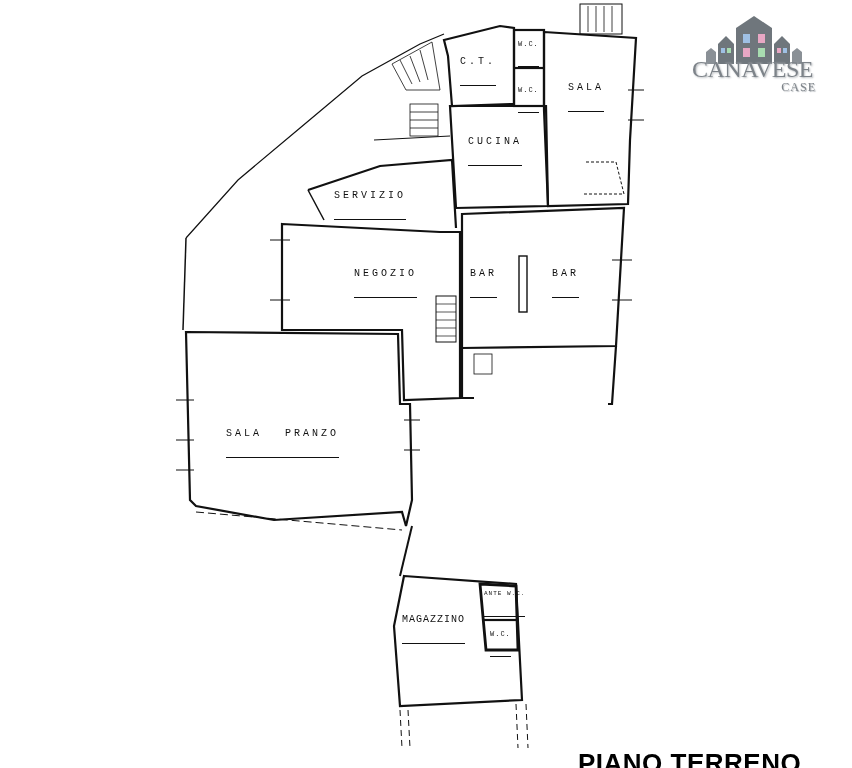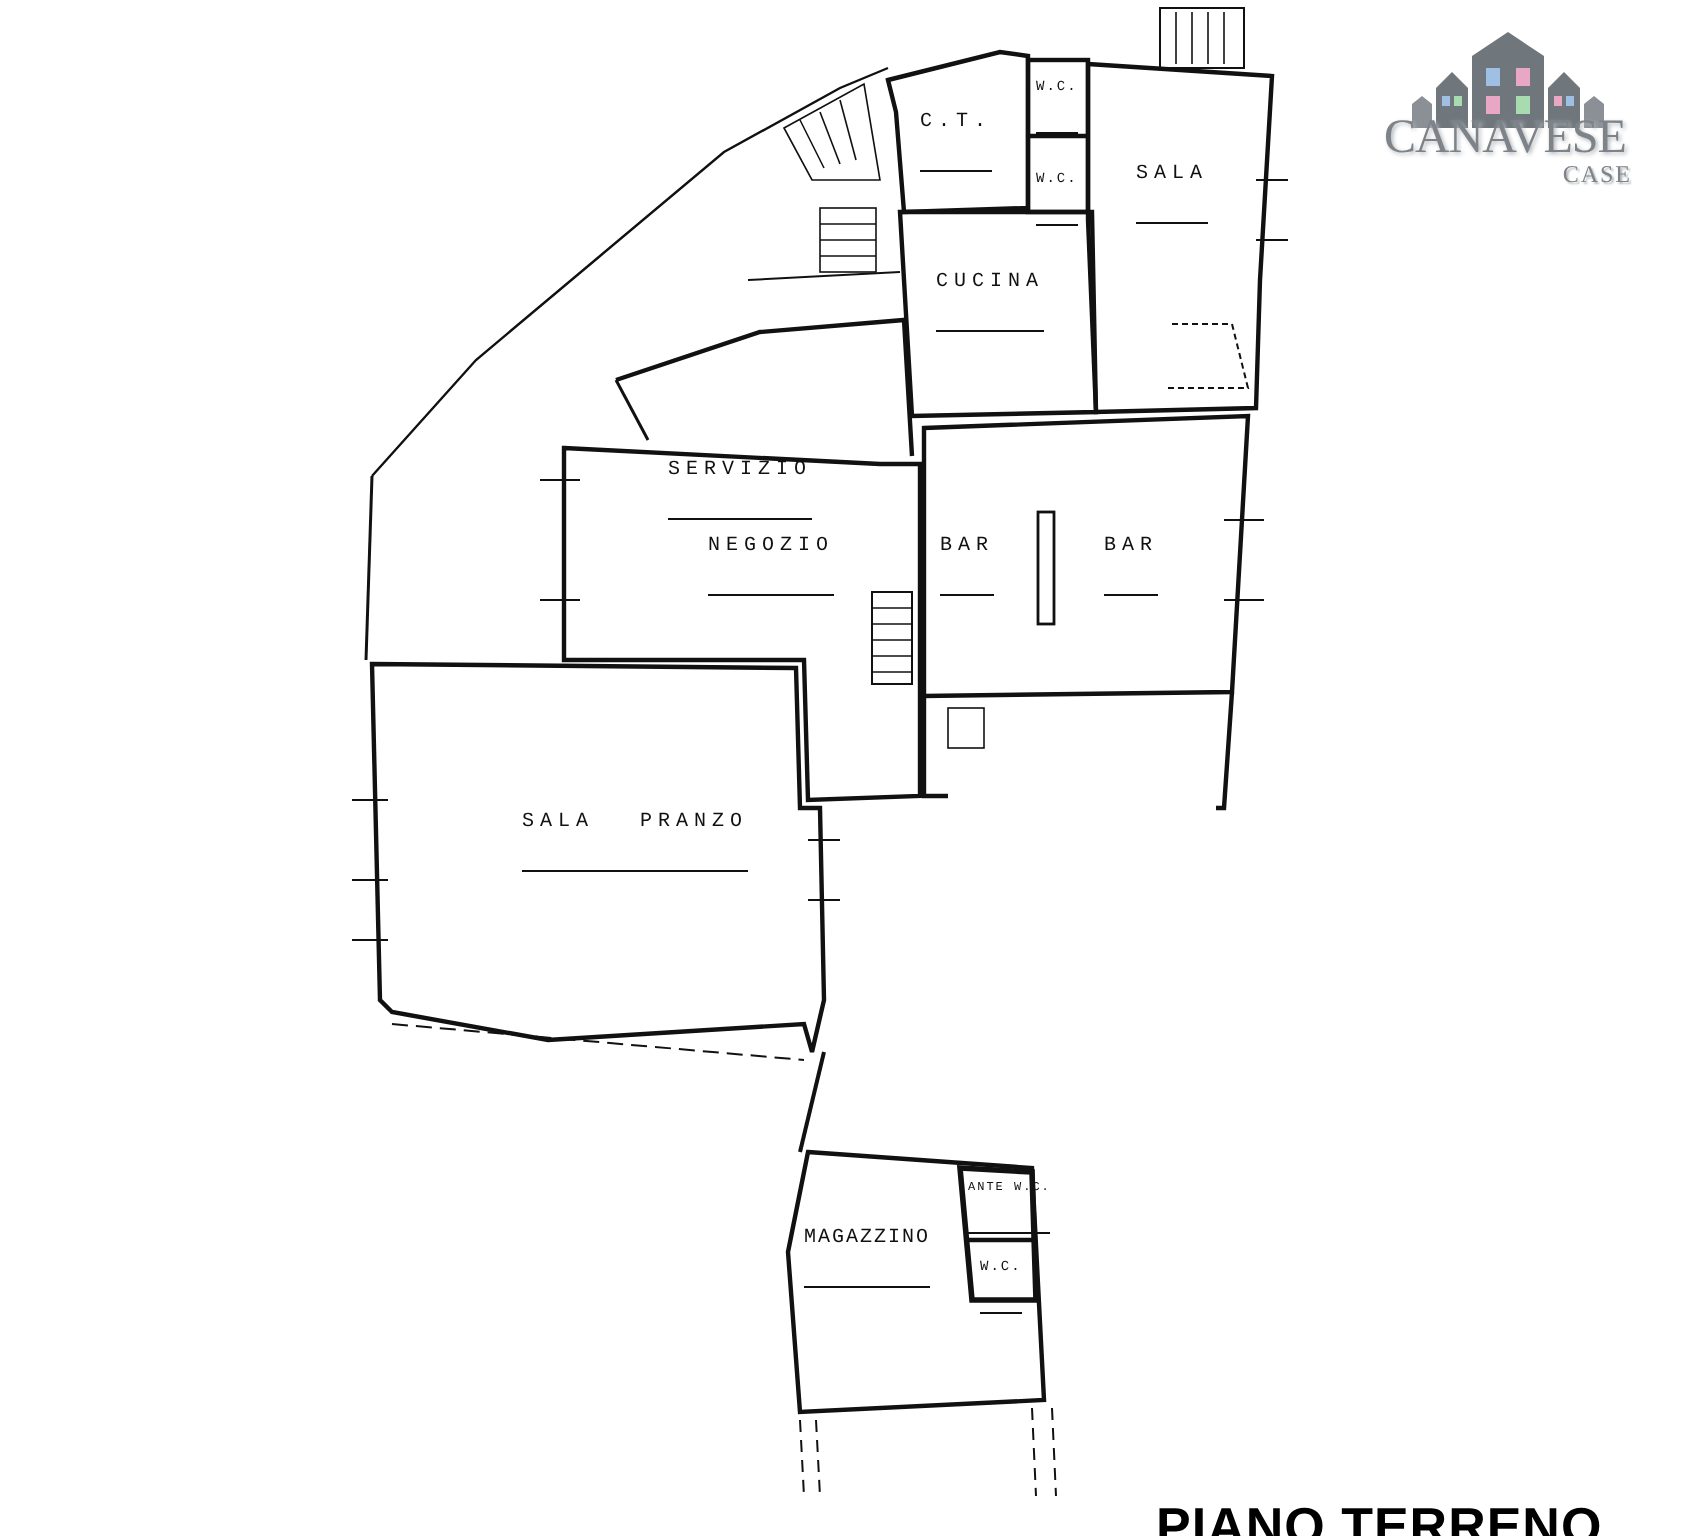--- a/index.html
+++ b/index.html
@@ -99,25 +99,25 @@
       <line x1="628" y1="90" x2="644" y2="90"></line>
     <line x1="628" y1="120" x2="644" y2="120"></line>
   </g>
 </svg>
 
 <div class="room-label" style="left:460px;top:56px;">C.T.</div>
 <div class="room-label small-label" style="left:518px;top:40px;">W.C.</div>
 <div class="room-label small-label" style="left:518px;top:86px;">W.C.</div>
 <div class="room-label" style="left:568px;top:82px;">SALA</div>
 <div class="room-label" style="left:468px;top:136px;">CUCINA</div>
-<div class="room-label" style="left:334px;top:190px;margin-top:40px;">SERVIZIO</div>
+<div class="room-label" style="left:334px;top:190px;">SERVIZIO</div>
 <div class="room-label" style="left:306px;top:268px;margin-left:48px;">NEGOZIO</div>
 <div class="room-label" style="left:470px;top:268px;">BAR</div>
 <div class="room-label" style="left:552px;top:268px;">BAR</div>
-<div class="room-label" style="left:226px;top:406px;word-spacing:14px;margin-left:35px;">SALA PRANZO</div>
+<div class="room-label" style="left:226px;top:428px;word-spacing:14px;">SALA PRANZO</div>
 <div class="room-label" style="left:402px;top:614px;letter-spacing:1px;">MAGAZZINO</div>
 <div class="room-label small-label" style="left:484px;top:590px;font-size:6px;">ANTE W.C.</div>
 <div class="room-label small-label" style="left:490px;top:630px;">W.C.</div>
 
 <div id="title">PIANO TERRENO</div>
 
 <div id="logo">
   <svg width="124" height="50" viewBox="0 0 124 50">
     <polygon points="26,50 26,30 34,22 42,30 42,50" fill="#6f767c"></polygon>
     <polygon points="44,50 44,14 62,2 80,14 80,50" fill="#6f767c"></polygon>

